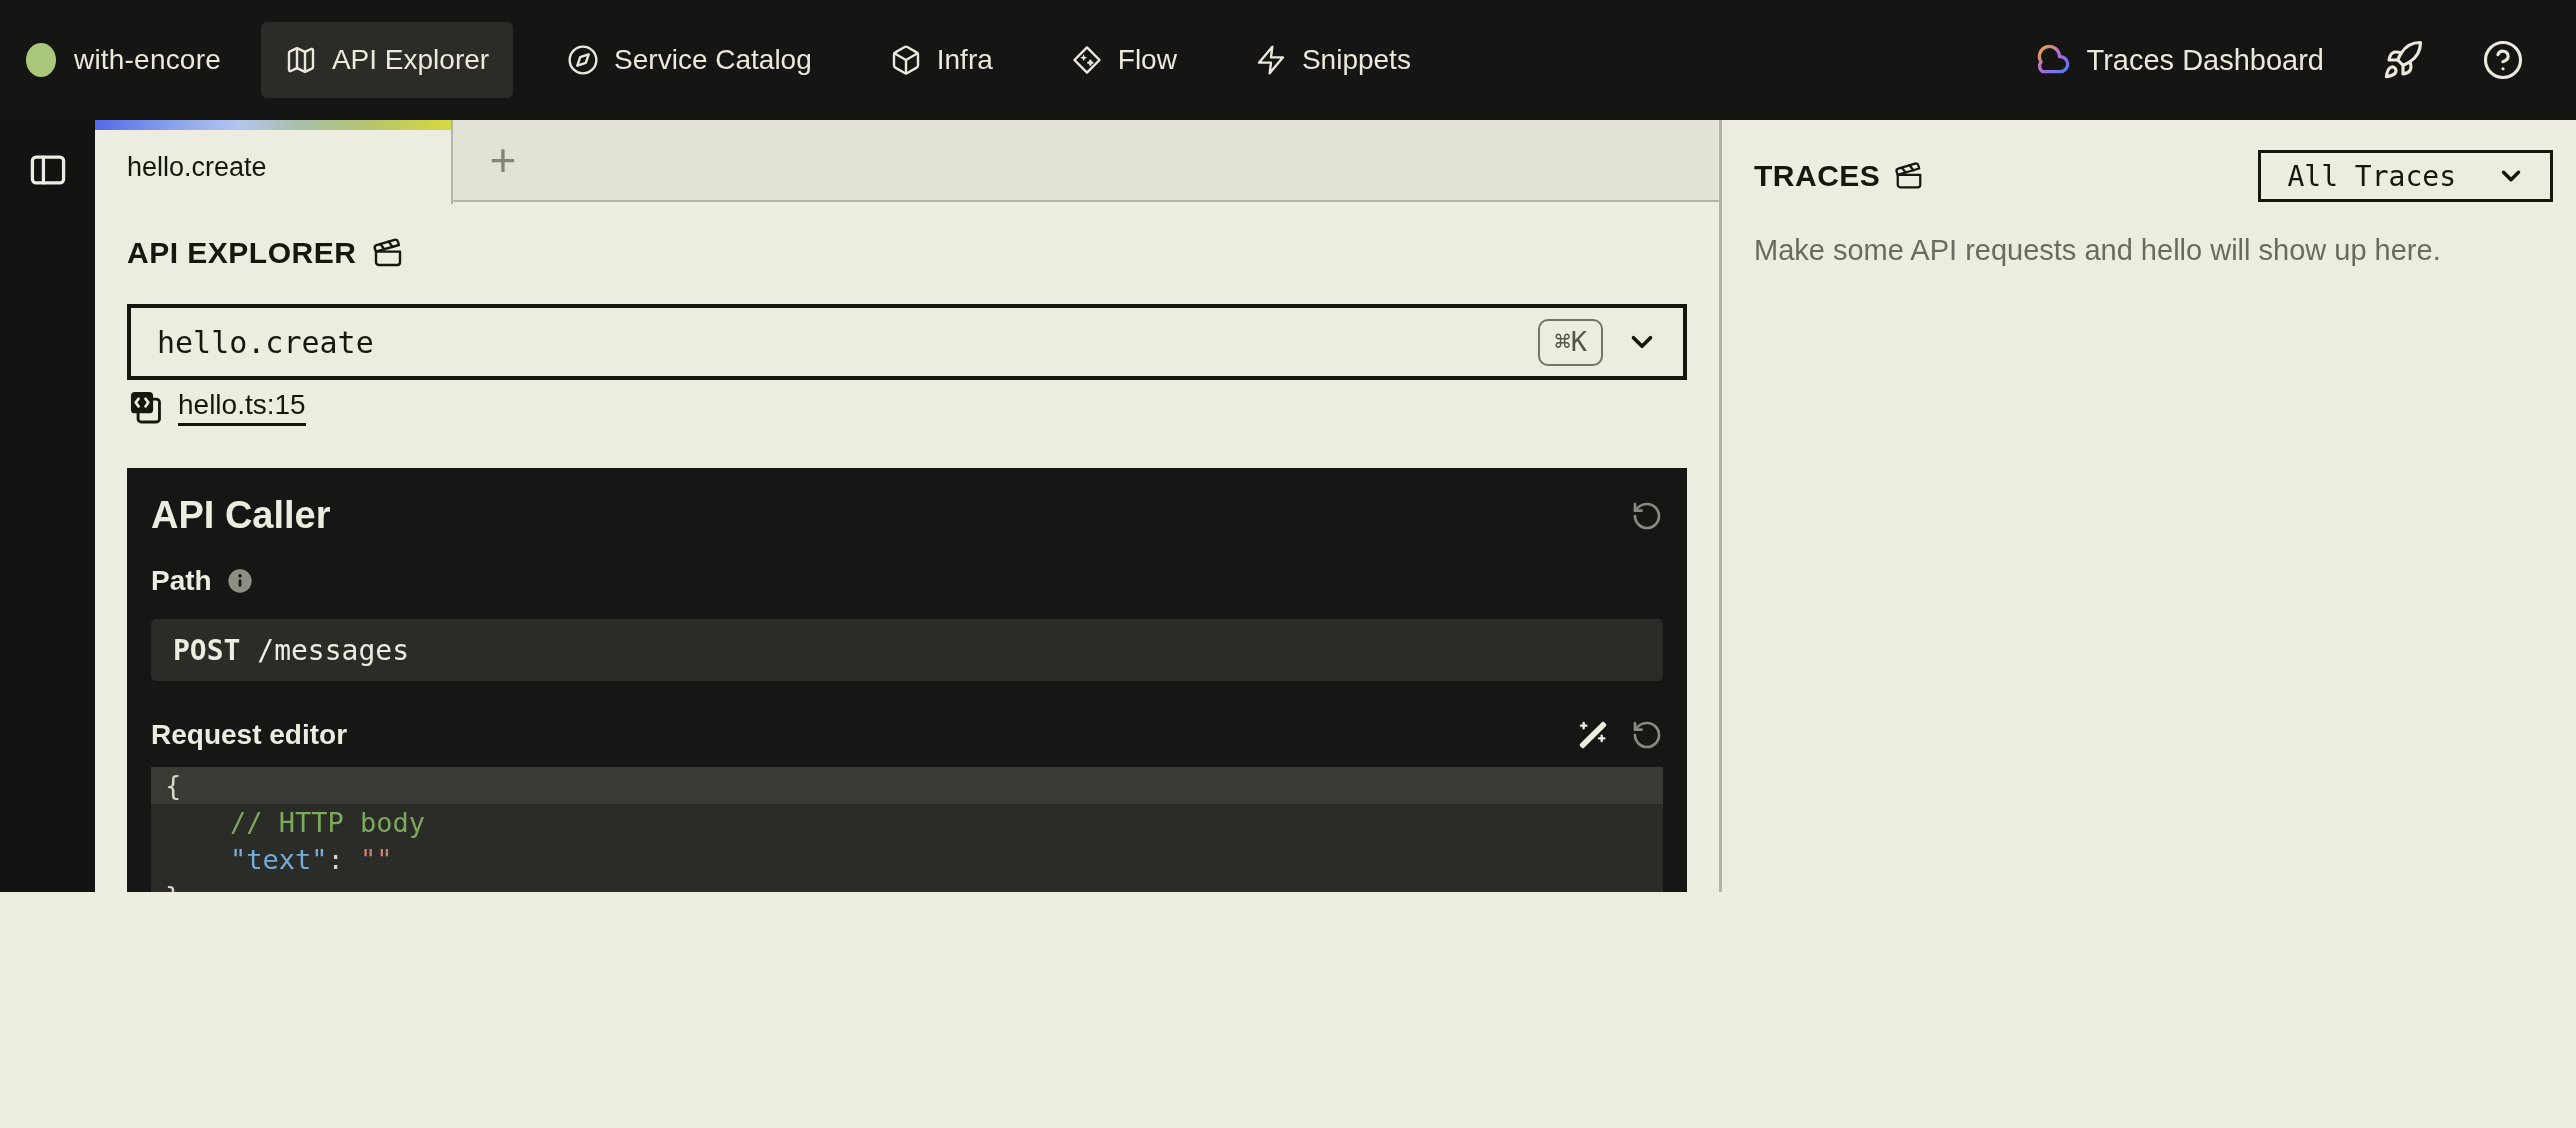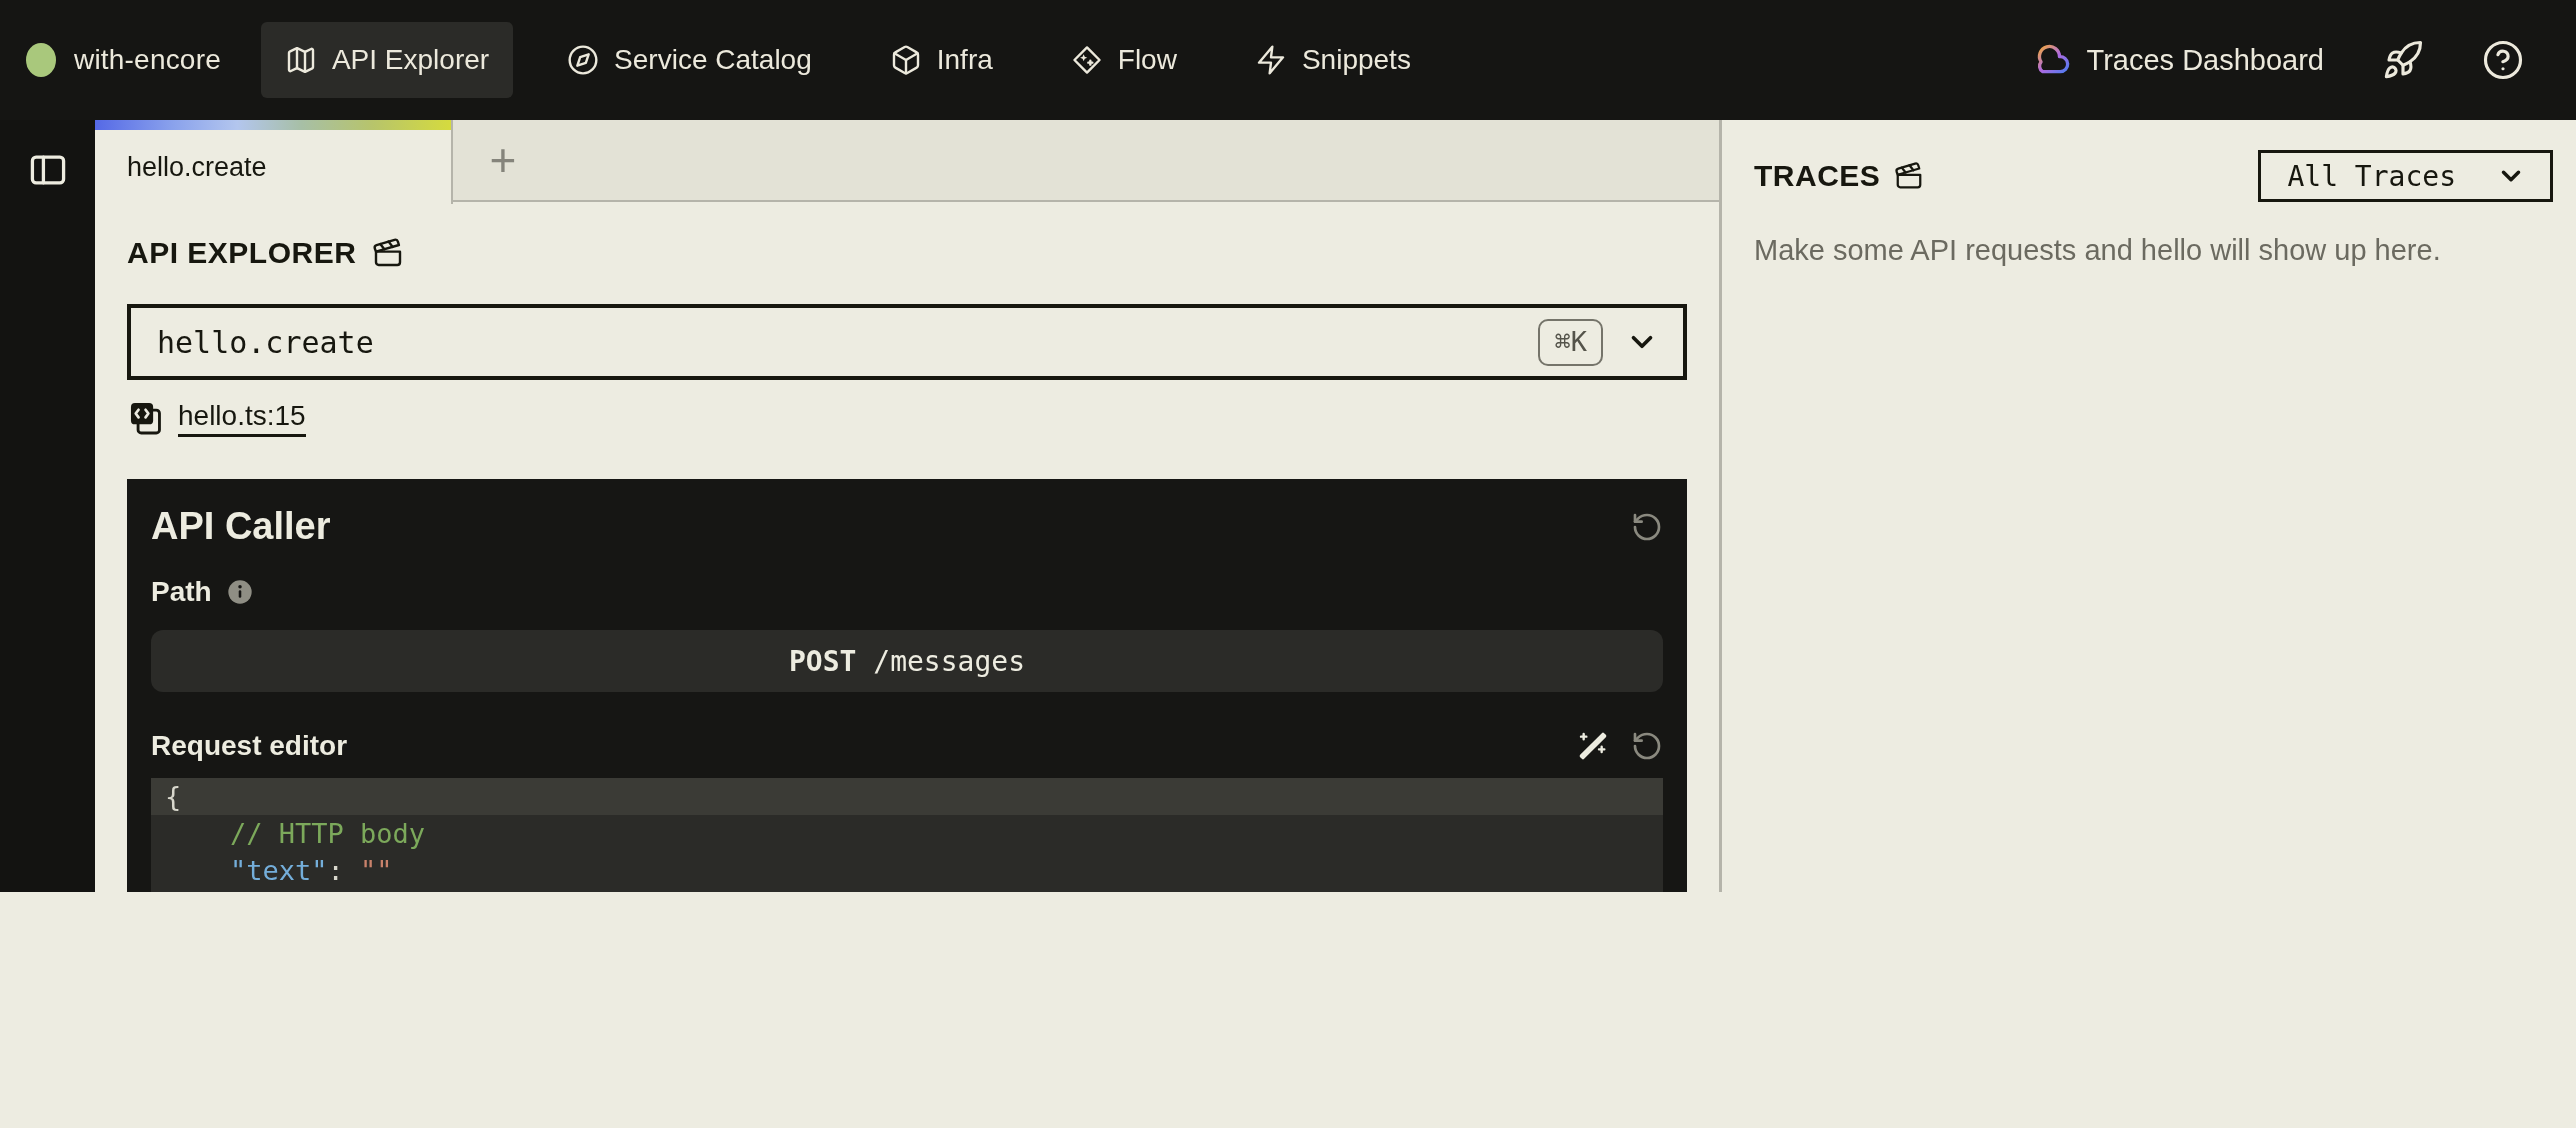--- a/index.html
+++ b/index.html
@@ -67,38 +67,38 @@
   .section-heading{display:flex;align-items:center;gap:16px;color:var(--ink);}
   .section-heading .h-label{font-size:30px;font-weight:bold;letter-spacing:.5px;}
   .section-heading svg{width:32px;height:32px;}
 
   .endpoint-select{margin-top:34px;width:1560px;height:76px;border:4px solid var(--ink);
     display:flex;align-items:center;padding:0 24px 0 26px;cursor:pointer;background:transparent;}
   .endpoint-value{flex:1;font-size:30px;color:var(--ink);}
   .kbd{border:2px solid #75746a;border-radius:10px;color:#55544b;font-size:27px;padding:5px 14px 7px;margin-right:22px;}
   .endpoint-select .chev{width:34px;height:34px;color:var(--ink);}
 
-  .source-link{margin-top:19px;display:flex;align-items:center;gap:13px;width:max-content;cursor:pointer;}
+  .source-link{margin-top:8px;display:flex;align-items:center;gap:13px;width:max-content;cursor:pointer;}
   .source-link svg{width:38px;height:38px;}
   .source-text{font-size:28px;color:var(--ink);border-bottom:3px solid var(--ink);padding-bottom:2px;}
 
   
   .api-caller{margin-top:42px;width:1560px;height:558px;background:var(--card);color:var(--card-text);
     padding:26px 24px;position:relative;}
   .card-title-row{display:flex;align-items:center;justify-content:space-between;}
   .card-title{font-size:38px;font-weight:bold;}
   .icon-btn{background:none;border:none;cursor:pointer;display:flex;align-items:center;padding:0;}
   .icon-btn svg{width:32px;height:32px;}
   .icon-dim{color:var(--icon-dim);}
   .icon-bright{color:var(--card-text);}
   .path-row{margin-top:28px;display:flex;align-items:center;gap:14px;}
   .path-label{font-size:28px;font-weight:bold;}
   .path-row svg{width:28px;height:28px;}
-  .post-bar{margin-top:22px;height:62px;background:var(--card-block);border-radius:12px;
-    display:flex;align-items:center;padding:0 22px;font-size:28px;color:var(--card-text);justify-content:center;}
+  .post-bar{margin-top:22px;height:62px;background:var(--card-block);border-radius:5px;
+    display:flex;align-items:center;padding:0 22px;font-size:28px;color:var(--card-text);}
   .post-method{font-weight:bold;}
   .editor-row{margin-top:38px;display:flex;align-items:center;justify-content:space-between;}
   .editor-label{font-size:28px;font-weight:bold;}
   .editor-actions{display:flex;align-items:center;gap:22px;}
   .code-editor{margin-top:16px;background:var(--card-block);border-radius:6px;padding:0;font-size:27px;line-height:37px;color:#d8d7cc;cursor:text;}
   .code-line{white-space:pre;padding:0 0 0 14px;}
   .code-line.hl{background:var(--card-line-hl);}
   .tok-comment{color:var(--code-comment);}
   .tok-key{color:var(--code-key);}
   .tok-string{color:var(--code-string);}

